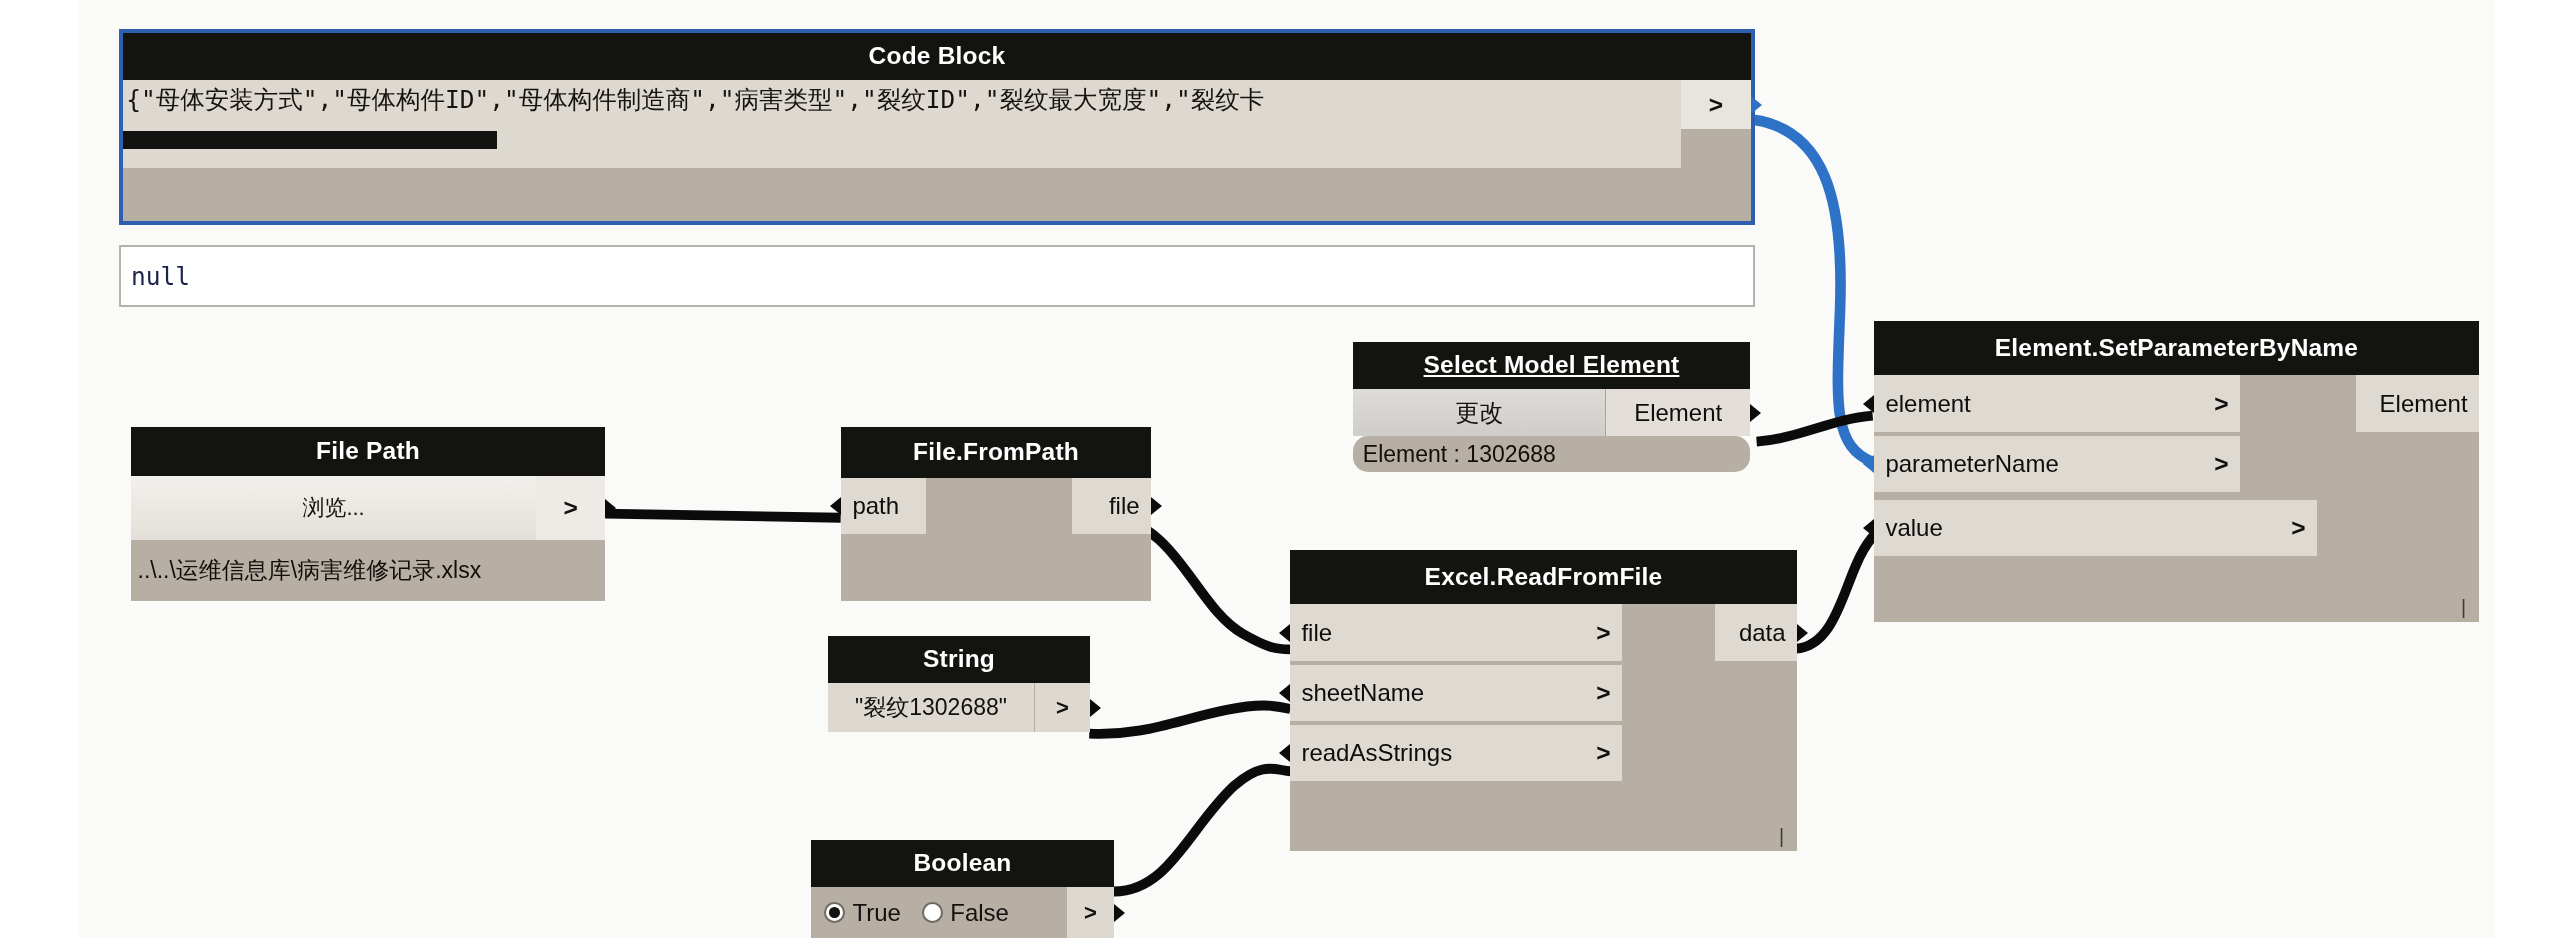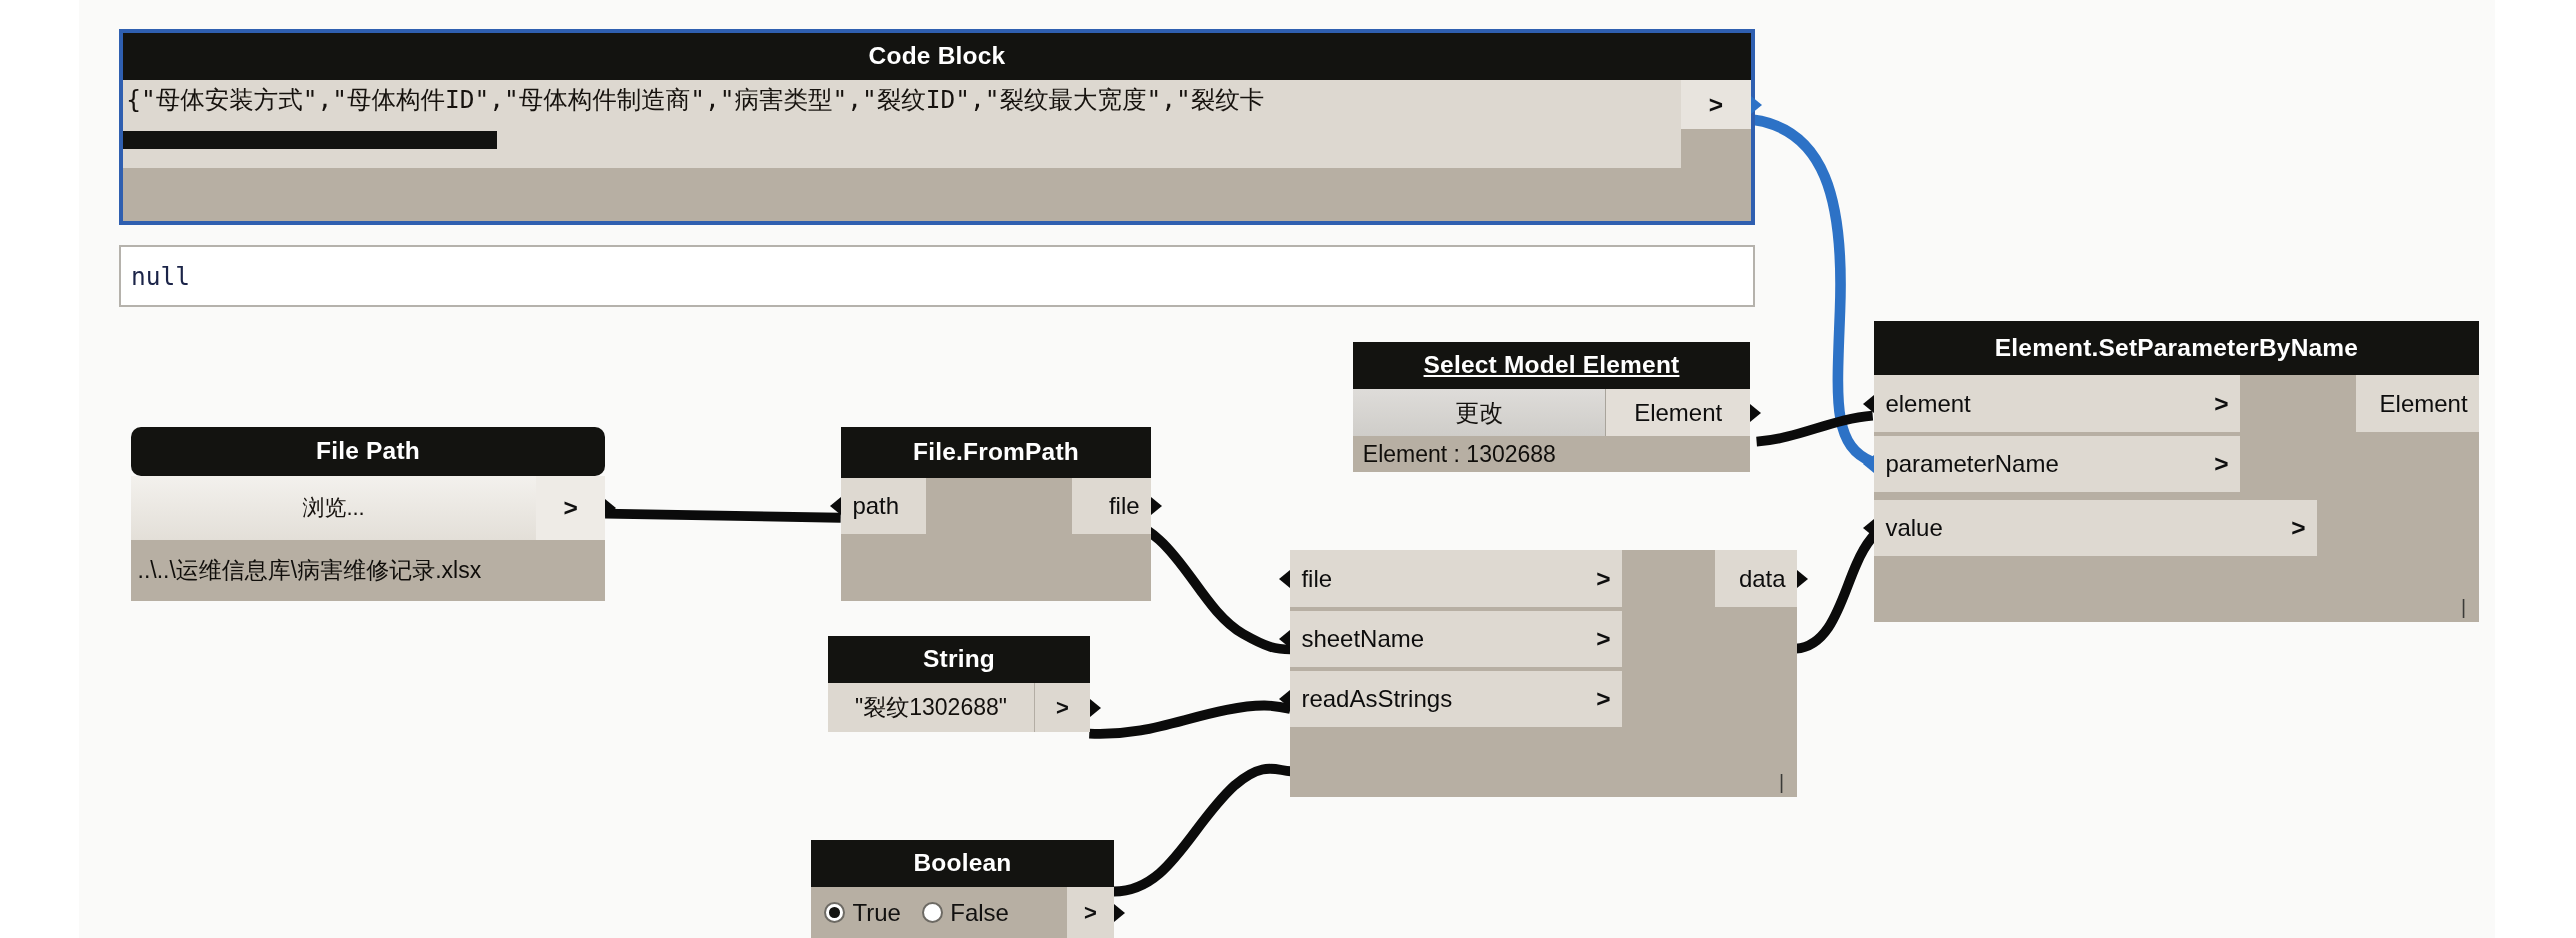--- a/index.html
+++ b/index.html
@@ -326,21 +326,21 @@
       <span class="chev">&gt;</span>
       <span class="arrow-r" style="right:-11.4px; top:50%; margin-top:-9px; border-left-color:#2d72c6;"></span>
     </div>
   </div>
 
   <div id="preview-bubble" style="left:119px; top:245px; width:1636px; height:62px;">
     <span class="pv-text">null</span>
   </div>
 
   <div class="node" id="filepath-node" style="left:131px; top:427px; width:474px; height:173px;">
-    <div class="node-header" style="height:49px; font-size:24.5px;border-radius:10px;">File Path</div>
+    <div class="node-header" style="height:49px; font-size:24.5px;">File Path</div>
     <div style="display:flex; height:64px;">
       <div class="fp-browse" style="width:406px;">浏览...</div>
       <div class="fp-out" style="width:69px; position:relative;">
         <span class="chev">&gt;</span>
         <span class="arrow-r" style="top:50%; margin-top:-9px;"></span>
       </div>
     </div>
     <div class="fp-path" style="height:61px;">..\..\运维信息库\病害维修记录.xlsx</div>
   </div>
 
@@ -363,21 +363,21 @@
 
   <div class="node" id="sme-node" style="left:1353px; top:342px; width:397px; height:131px;">
     <div class="node-header" style="height:47px; font-size:24.5px;text-decoration:underline;">Select Model Element</div>
     <div style="display:flex; height:47px;">
       <div class="sme-btn" style="width:254px;">更改</div>
       <div class="sme-out" style="width:144px; position:relative;">
         <span>Element</span>
         <span class="arrow-r" style="top:50%; margin-top:-9px;"></span>
       </div>
     </div>
-    <div class="sme-footer" style="height:36px;">Element : 1302688</div>
+    <div class="sme-footer" style="height:36px;border-radius:15px;">Element : 1302688</div>
   </div>
 
   <div class="node" id="string-node" style="left:828px; top:636px; width:262px; height:96px;">
     <div class="node-header" style="height:47px; font-size:24.5px;">String</div>
     <div style="display:flex; height:49px;">
       <div class="str-value" style="width:206px;">"裂纹1302688"</div>
       <div class="str-out" style="width:56px; position:relative;">
         <span class="chev">&gt;</span>
         <span class="arrow-r" style="top:50%; margin-top:-9px;"></span>
       </div>
@@ -392,20 +392,21 @@
       <span class="radio"></span>
       <span class="radio-label">False</span>
       <span class="bool-out" style="width:47px; position:relative;">
         <span class="chev">&gt;</span>
         <span class="arrow-r" style="top:50%; margin-top:-9px;"></span>
       </span>
     </div>
   </div>
 
   <div class="node" id="excel-node" style="left:1290px; top:550px; width:507px; height:301px;">
+    <div class="node-header" style="height:54px; font-size:24.5px;">Excel.ReadFromFile</div>
     <div class="node-body" style="height:247px; position:relative;">
 
       <div style="display:flex; height:57px;">
         <div class="port-in" style="width:332px; position:relative;">
           <span>file</span>
           <span class="chev">&gt;</span>
           <span class="arrow-l" style="top:50%; margin-top:-9px;"></span>
         </div>
         <div class="mid-gap"></div>
         <div class="port-out" style="width:82px; position:relative;">

